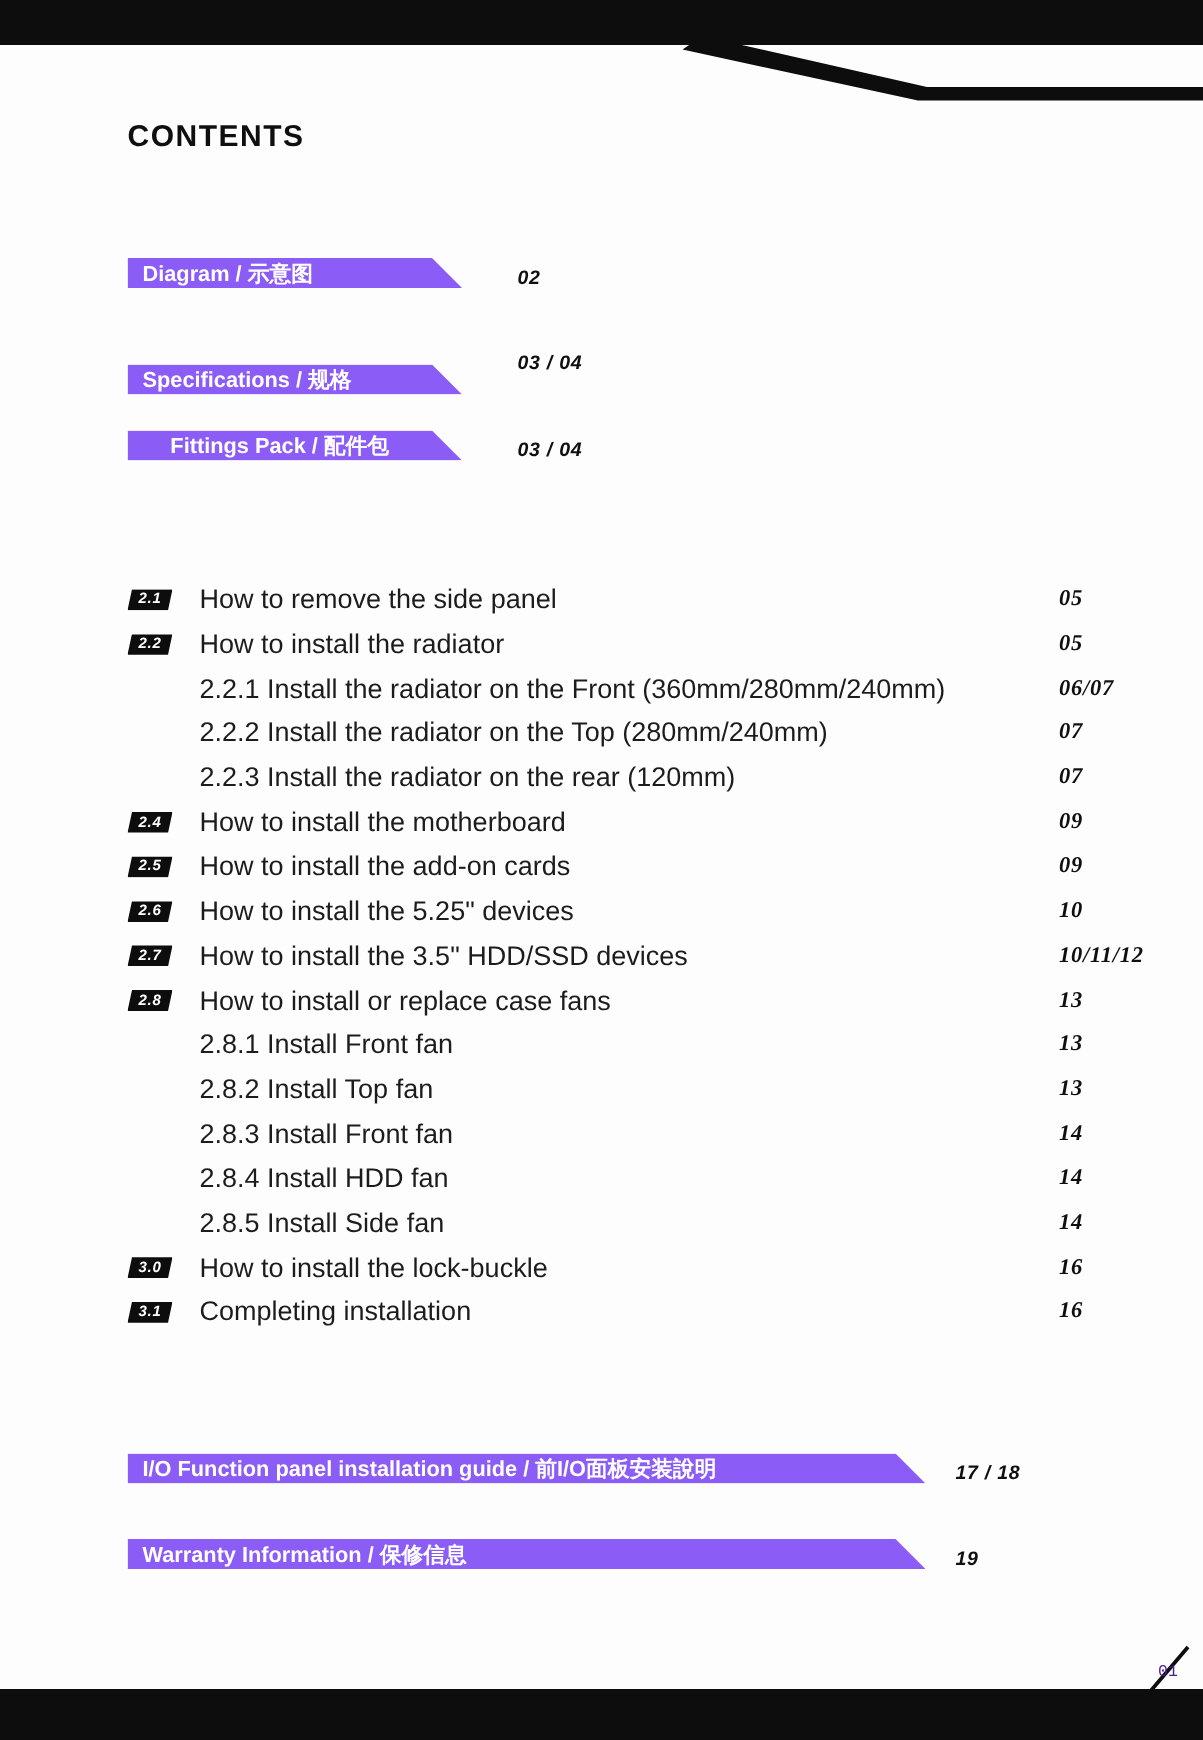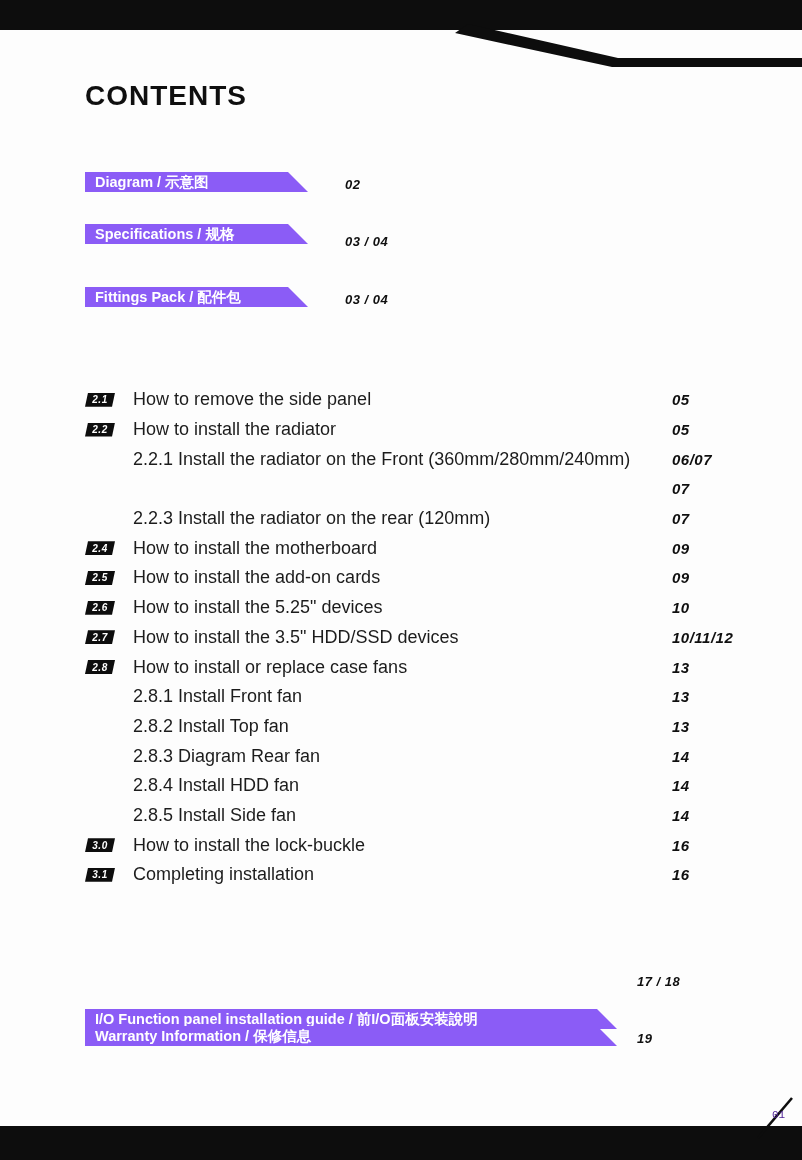--- a/index.html
+++ b/index.html
@@ -4,51 +4,51 @@
 <style>
   * { margin:0; padding:0; box-sizing:border-box; }
   html,body { background:#ffffff; }
   body { font-family:"Liberation Sans", sans-serif; }
   .page { position:relative; width:802px; height:1160px; background:#fdfdfd; margin:0 auto; overflow:hidden; color:#1c1c1c; }
 
   .deco { position:absolute; left:0; line-height:0; }
   .deco.top { top:0; }
   .deco.bottom { bottom:0; }
 
-  .title { position:absolute; left:85px; top:80px; font-size:28px; font-weight:800; letter-spacing:1px; color:#0f0f0f; }
+  .title { position:absolute; left:85px; top:80px; font-size:20px; font-weight:800; letter-spacing:1px; color:#0f0f0f; }
 
   .banner { position:absolute; left:85px; height:20px; background:#8b5cf6; color:#fff;
             display:flex; align-items:center; padding:0 30px 0 10px;
             clip-path:polygon(0 0, calc(100% - 20px) 0, 100% 100%, 0 100%);
             font-weight:700; font-size:14.5px; white-space:nowrap; }
   .b1 { top:172px; width:223px; }
-  .b2 { top:224px; width:223px; }
-  .b3 { top:287px; width:223px; }
+  .b2 { top:243px; width:223px; }
+  .b3 { top:287px; width:223px;justify-content:center; }
   .b4 { top:344px; width:290px; }
-  .b5 { top:1009px; width:532px; }
+  .b5 { top:969px; width:532px; }
   .b6 { top:1026px; width:532px; }
 
   .bpage { position:absolute; height:25px; display:flex; align-items:center;
            font-weight:700; font-style:italic; font-size:13px; color:#0f0f0f; letter-spacing:.5px; }
   .p1 { top:172px; left:345px; }
   .p2 { top:229px; left:345px; }
   .p3 { top:287px; left:345px; }
   .p5 { top:969px; left:637px; }
   .p6 { top:1026px; left:637px; }
 
   .toc { position:absolute; left:85px; top:385px; width:690px; }
   .row { position:relative; height:29.7px; display:flex; align-items:center; }
   .row .badge { width:30px; height:14px; margin-right:18px; flex:0 0 auto;
                 background:#0d0d0d; color:#fff; font-size:10px; font-weight:700; font-style:italic;
                 display:flex; align-items:center; justify-content:center;
                 clip-path:polygon(10% 0, 100% 0, 90% 100%, 0 100%); letter-spacing:.5px; }
   .row.sub { padding-left:48px; }
   .row .txt { font-size:18px; color:#1c1c1c; white-space:nowrap; }
-  .row .pg { position:absolute; left:587px; font-weight:700; font-style:italic; font-size:15px;
-             color:#0f0f0f; letter-spacing:.5px; white-space:nowrap; }
+  .row .pg { position:absolute; left:621px; font-weight:700; font-style:italic; font-size:15px;
+             color:#0f0f0f; letter-spacing:.5px; white-space:nowrap;font-family:Liberation Serif, serif; }
 
   .pagenum { position:absolute; left:772px; top:1109px; font-size:11px; color:#4c1d95;font-family:Liberation Mono, monospace; }
 </style>
 </head>
 <body>
 
 <div class="page">
 
   <div class="deco top">
     <svg width="802" height="72" viewBox="0 0 802 72">
@@ -88,20 +88,21 @@
       <span class="txt">How to install the radiator</span>
       <span class="pg">05</span>
     </div>
 
     <div class="row sub">
       <span class="txt">2.2.1 Install the radiator on the Front (360mm/280mm/240mm)</span>
       <span class="pg">06/07</span>
     </div>
 
     <div class="row sub">
+      <span class="txt">2.2.2 Install the radiator on the Top (280mm/240mm)</span>
       <span class="pg">07</span>
     </div>
 
     <div class="row sub">
       <span class="txt">2.2.3 Install the radiator on the rear (120mm)</span>
       <span class="pg">07</span>
     </div>
 
 
     <div class="row">
@@ -138,21 +139,21 @@
       <span class="txt">2.8.1 Install Front fan</span>
       <span class="pg">13</span>
     </div>
 
     <div class="row sub">
       <span class="txt">2.8.2 Install Top fan</span>
       <span class="pg">13</span>
     </div>
 
     <div class="row sub">
-      <span class="txt">2.8.3 Diagram Rear fan</span>
+      <span class="txt">2.8.3 Install Front fan</span>
       <span class="pg">14</span>
     </div>
 
     <div class="row sub">
       <span class="txt">2.8.4 Install HDD fan</span>
       <span class="pg">14</span>
     </div>
 
     <div class="row sub">
       <span class="txt">2.8.5 Install Side fan</span>

